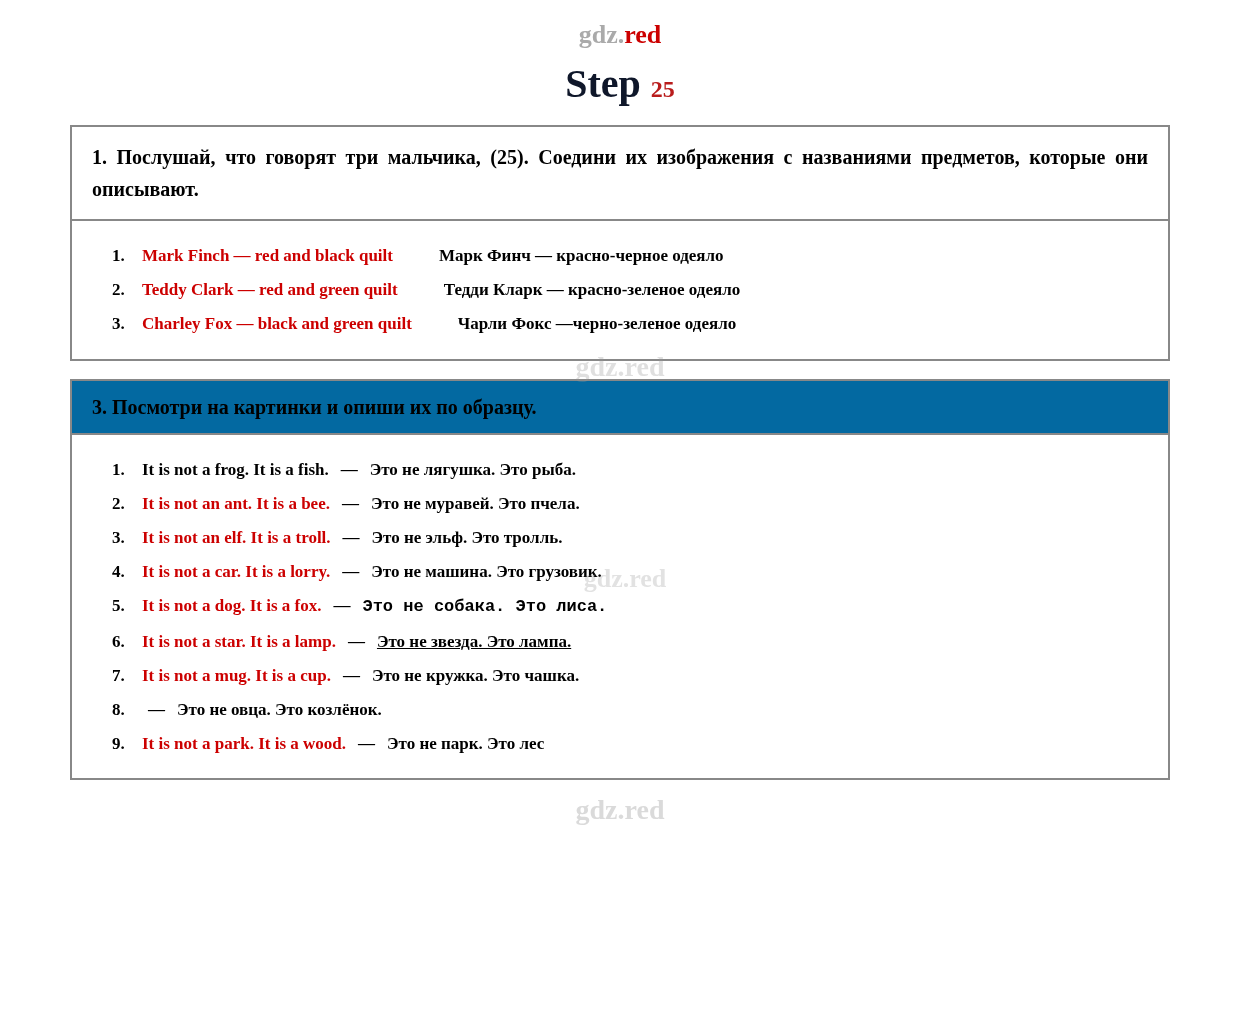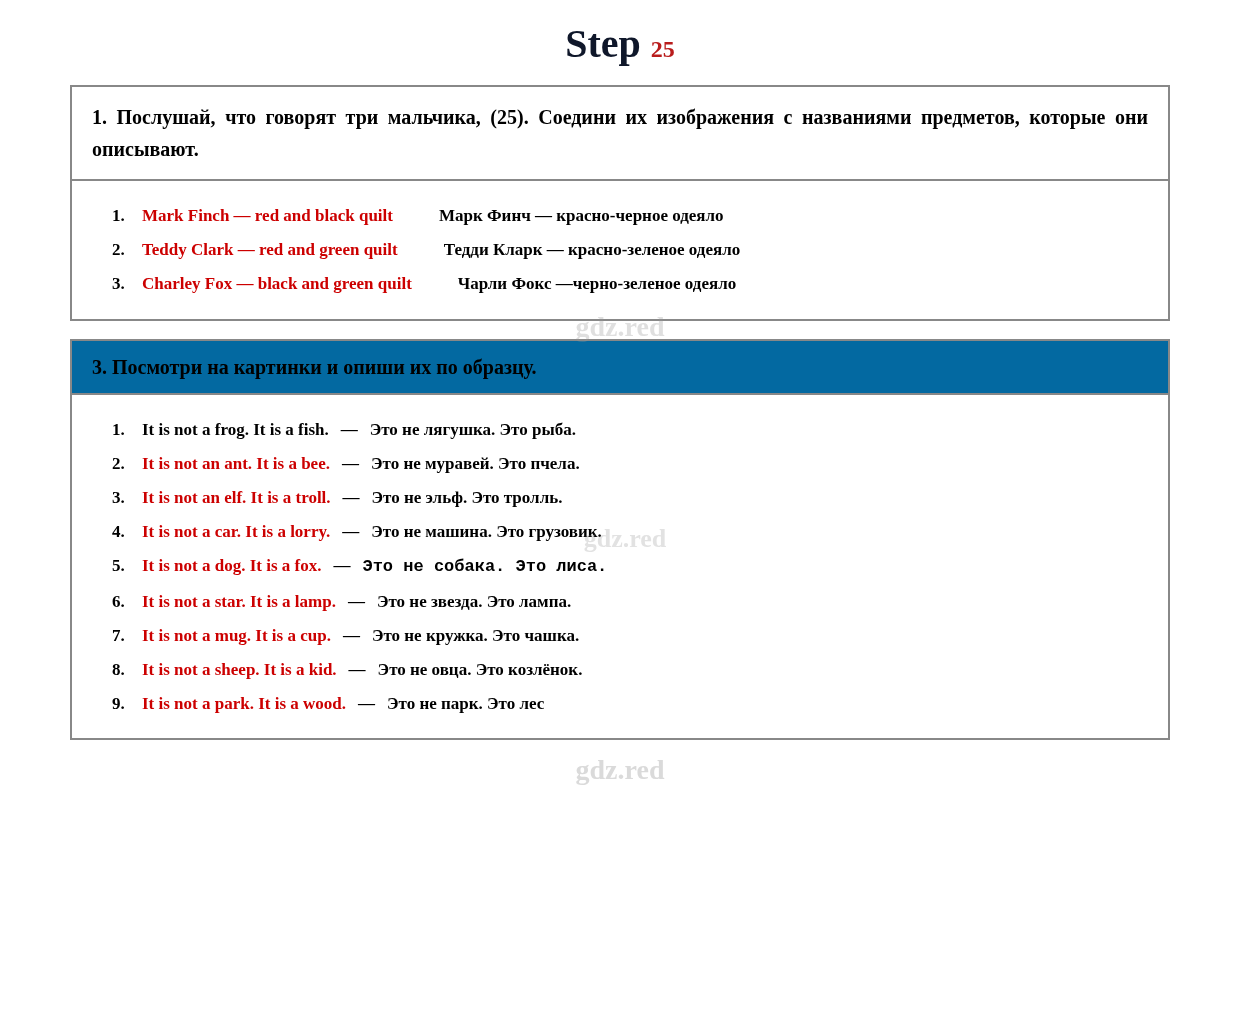--- a/index.html
+++ b/index.html
@@ -117,20 +117,24 @@
     .gdz-red-dot {
       color: #cc0000;
       font-size: 26px;
       font-weight: bold;
     }
   </style>
 </head>
 <body>
 
 <div class="page-header">
+  <div class="header-watermark">
+    <span class="gdz-gray">gdz.</span>
+      <span class="gdz-red-dot">red</span>
+  </div>
   <div>
     <span class="step-title-black">Step </span><span class="step-title">25</span>
   </div>
 </div>
 
 <div class="main-content">
 
   <div class="task-box">
     <p class="task-instruction">1.    Послушай, что говорят три мальчика, (25). Соедини их изображения с названиями предметов, которые они описывают.</p>
   </div>
@@ -199,33 +203,32 @@
         <span class="num bold">5.</span>
         <span class="red">It is not a dog. It is a fox.</span>
         <span style="padding-left:6px;" class="bold">—</span>
         <span style="padding-left:6px;font-family:Liberation Mono, monospace;" class="bold">Это не собака. Это лиса.</span>
       </li>
 
       <li>
         <span class="num bold">6.</span>
         <span class="red">It is not a star. It is a lamp.</span>
         <span style="padding-left:6px;" class="bold">—</span>
-        <span style="padding-left:6px;" class="bold">Это не звезда. Это лампа.</span>
+        <span style="padding-left:6px;text-decoration:underline;" class="bold">Это не звезда. Это лампа.</span>
       </li>
 
       <li>
         <span class="num bold">7.</span>
         <span class="red">It is not a mug. It is a cup.</span>
         <span style="padding-left:6px;" class="bold">—</span>
         <span style="padding-left:6px;" class="bold">Это не кружка. Это чашка.</span>
       </li>
 
       <li>
         <span class="num bold">8.</span>
-        <span class="red">It is not a sheep. It is a kid.</span>
         <span style="padding-left:6px;" class="bold">—</span>
         <span style="padding-left:6px;" class="bold">Это не овца. Это козлёнок.</span>
       </li>
 
       <li>
         <span class="num bold">9.</span>
         <span class="red">It is not a park. It is a wood.</span>
         <span style="padding-left:6px;" class="bold">—</span>
         <span style="padding-left:6px;" class="bold">Это не парк. Это лес</span>
       </li>

